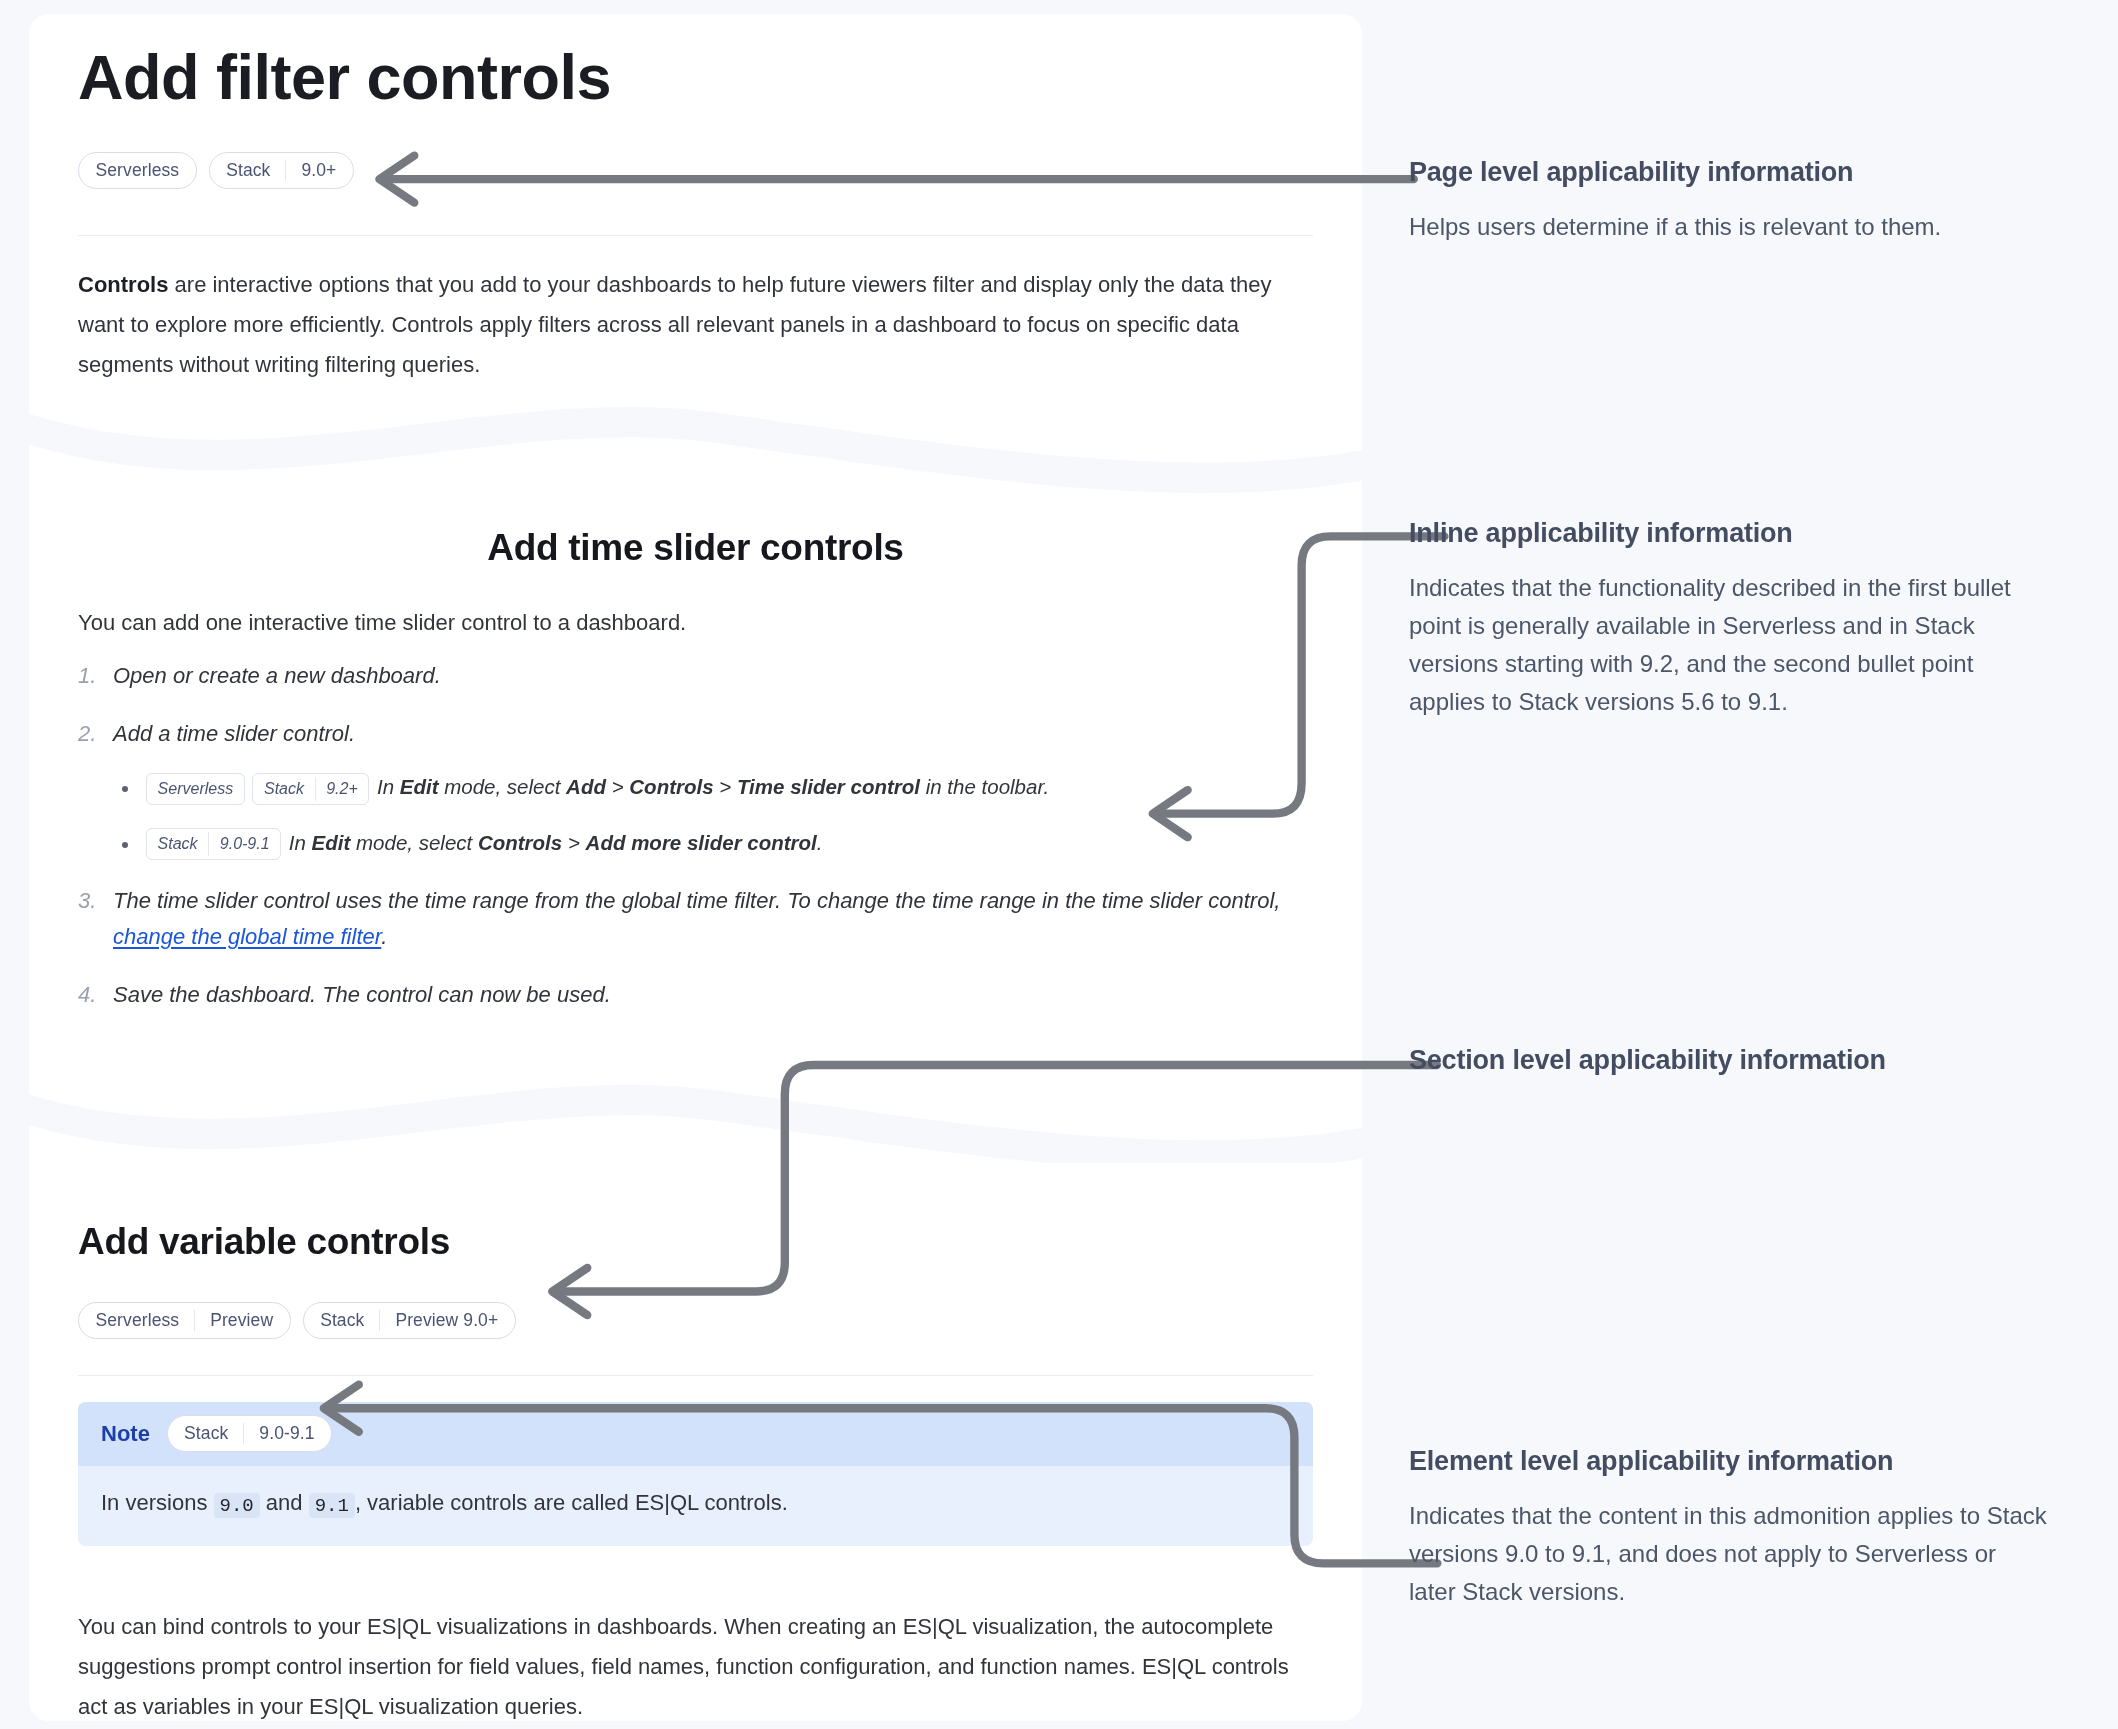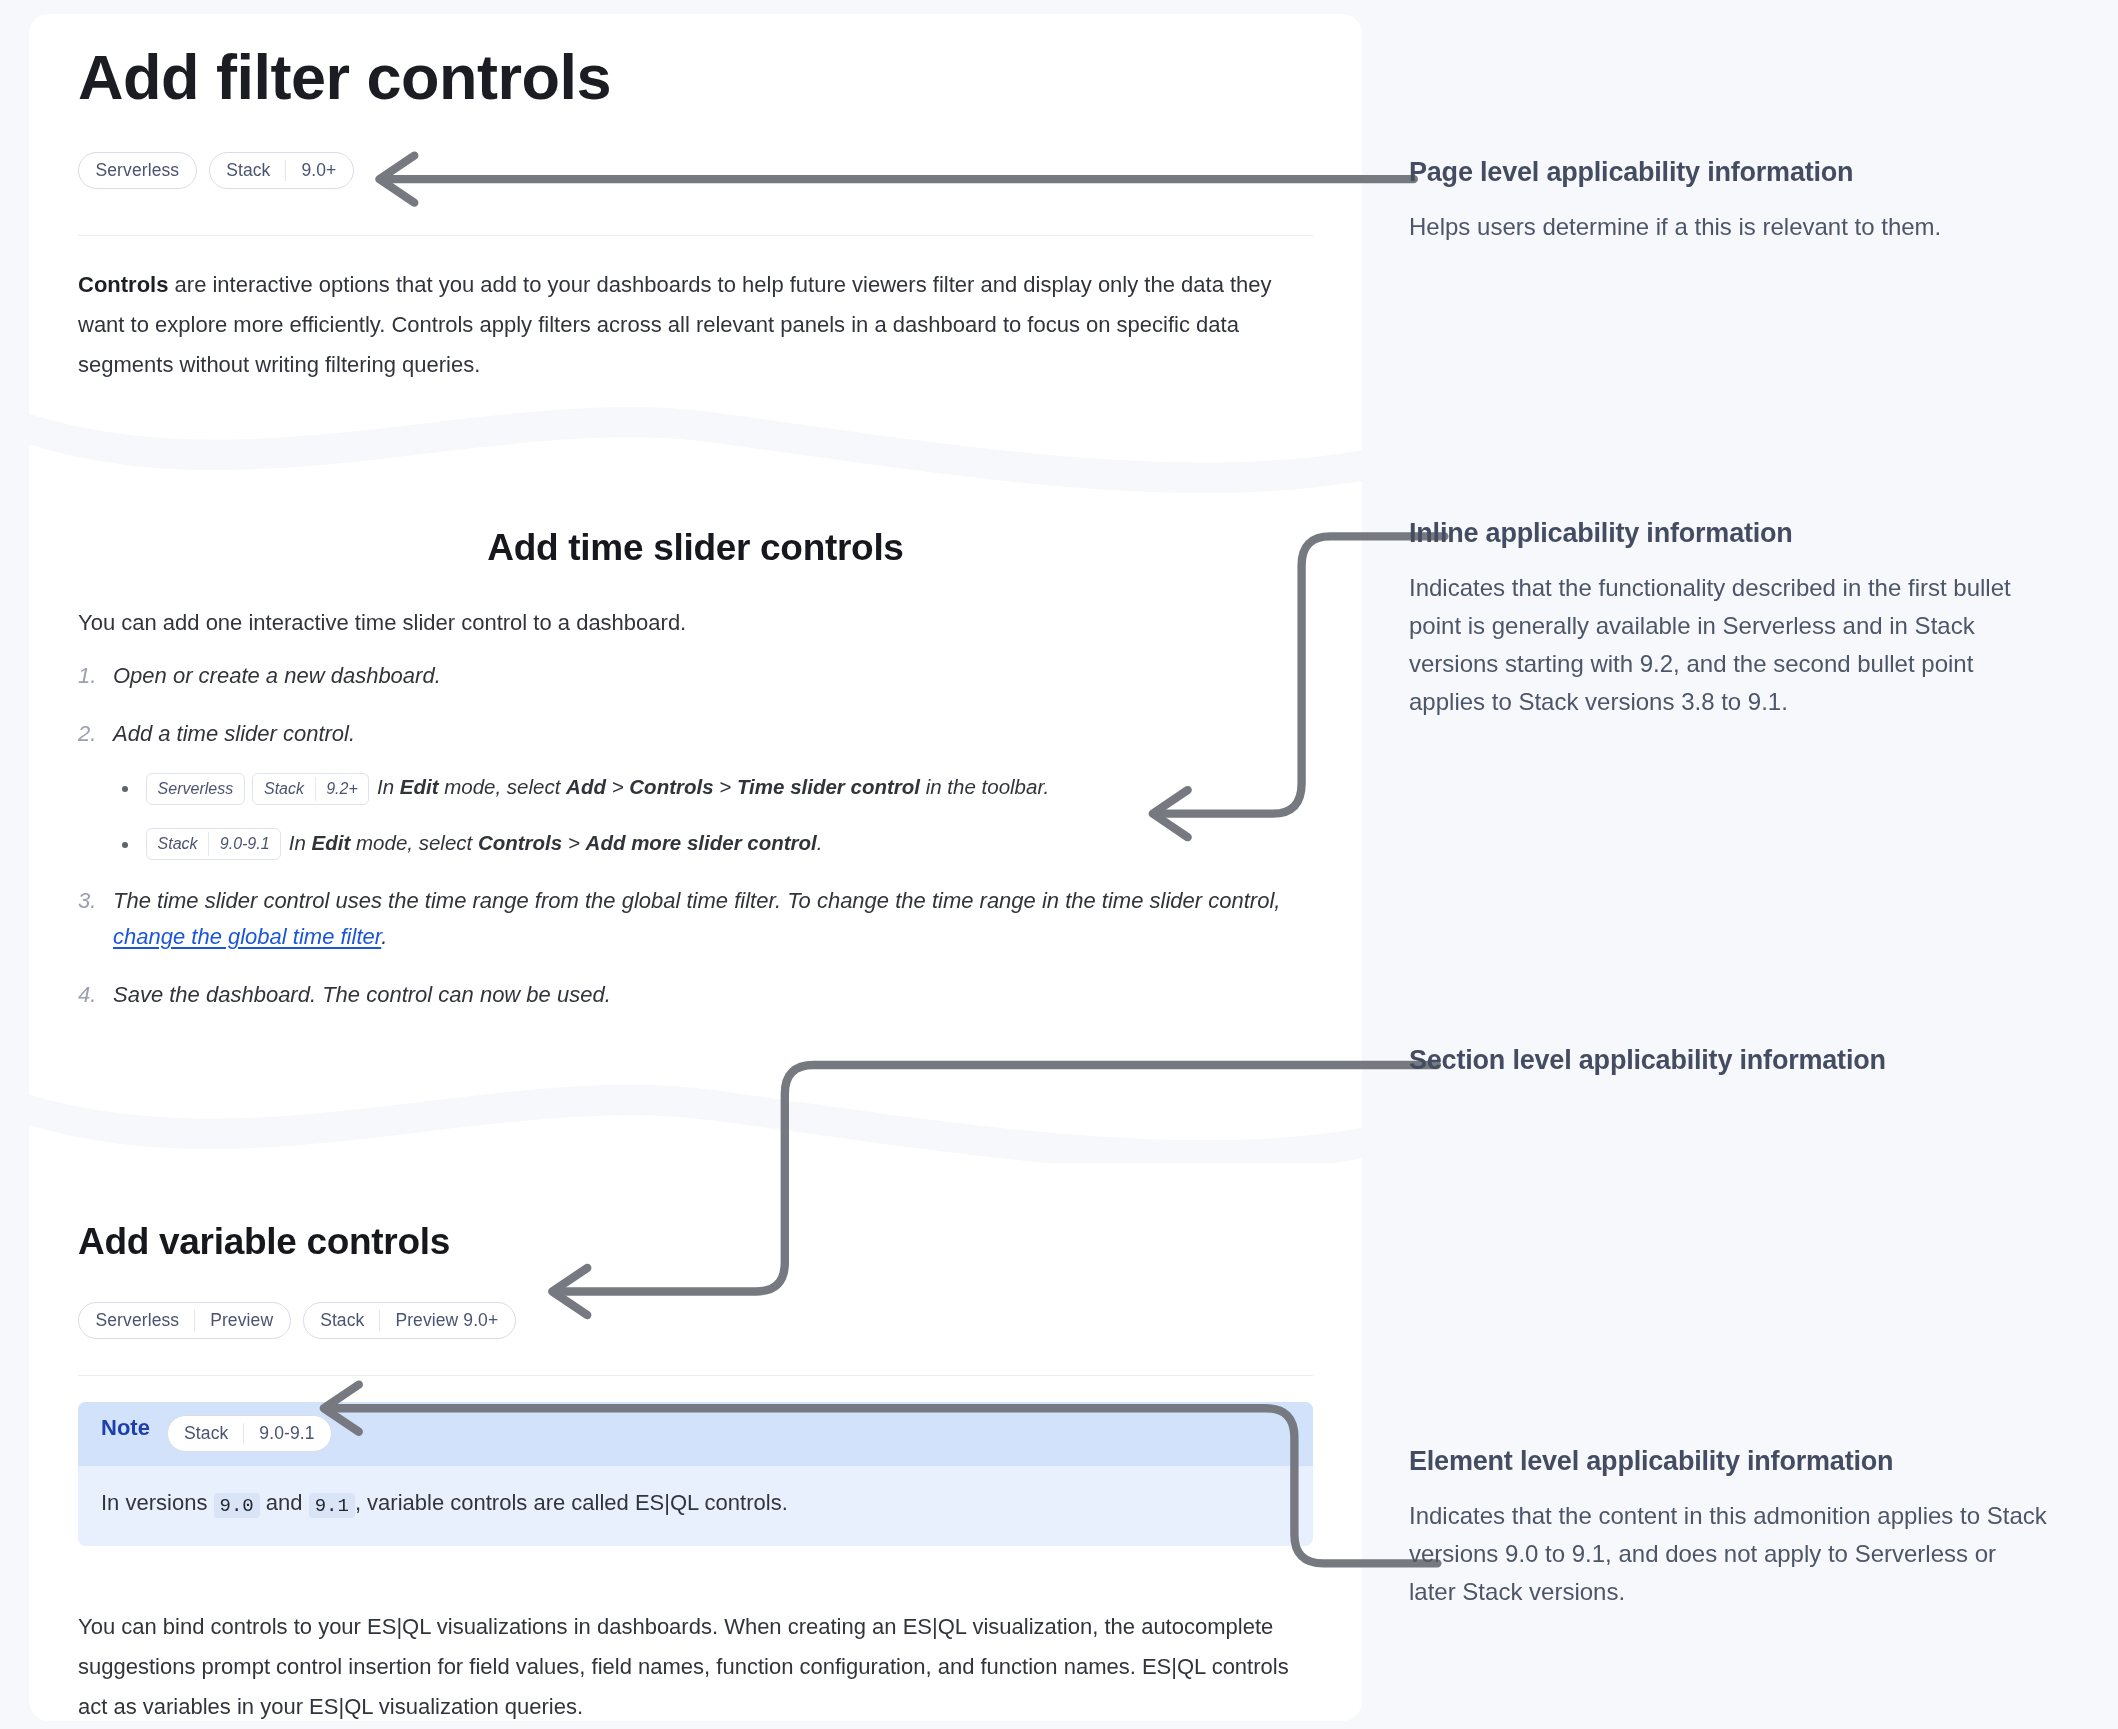--- a/index.html
+++ b/index.html
@@ -199,21 +199,21 @@
 
   
   .note-box {
     border-radius: 7.6px;
     overflow: hidden;
     background: #e8f0fd;
   }
   .note-header {
     background: #d2e2fb;
     display: flex;
-    align-items: flex-start;
+    align-items: center;
     gap: 16.7px;
     padding: 13.7px 23px;
   }
   .note-label {
     font-size: 22px;
     font-weight: bold;
     color: #1c3faa;
   }
   .note-body {
     padding: 20px 23px 26px 23px;
@@ -386,21 +386,21 @@
   <path d="M72,10 L26,41 L72,72" stroke="#767a80" stroke-width="11" fill="none" stroke-linecap="round" stroke-linejoin="round"></path>
 </svg>
 
 <div class="annotation" style="top:156px;">
   <h3>Page level applicability information</h3>
   <p>Helps users determine if a this is relevant to them.</p>
 </div>
 
 <div class="annotation" style="top:517px;">
   <h3>Inline applicability information</h3>
-  <p>Indicates that the functionality described in the first bullet point is generally available in Serverless and in Stack versions starting with 9.2, and the second bullet point applies to Stack versions 3.8 to 9.1.</p>
+  <p>Indicates that the functionality described in the first bullet point is generally available in Serverless and in Stack versions starting with 9.2, and the second bullet point applies to Stack versions 5.6 to 9.1.</p>
 </div>
 
 <div class="annotation" style="top:1044px;">
   <h3>Section level applicability information</h3>
 </div>
 
 <div class="annotation" style="top:1445px;">
   <h3>Element level applicability information</h3>
   <p>Indicates that the content in this admonition applies to Stack versions 9.0 to 9.1, and does not apply to Serverless or later Stack versions.</p>
 </div>

